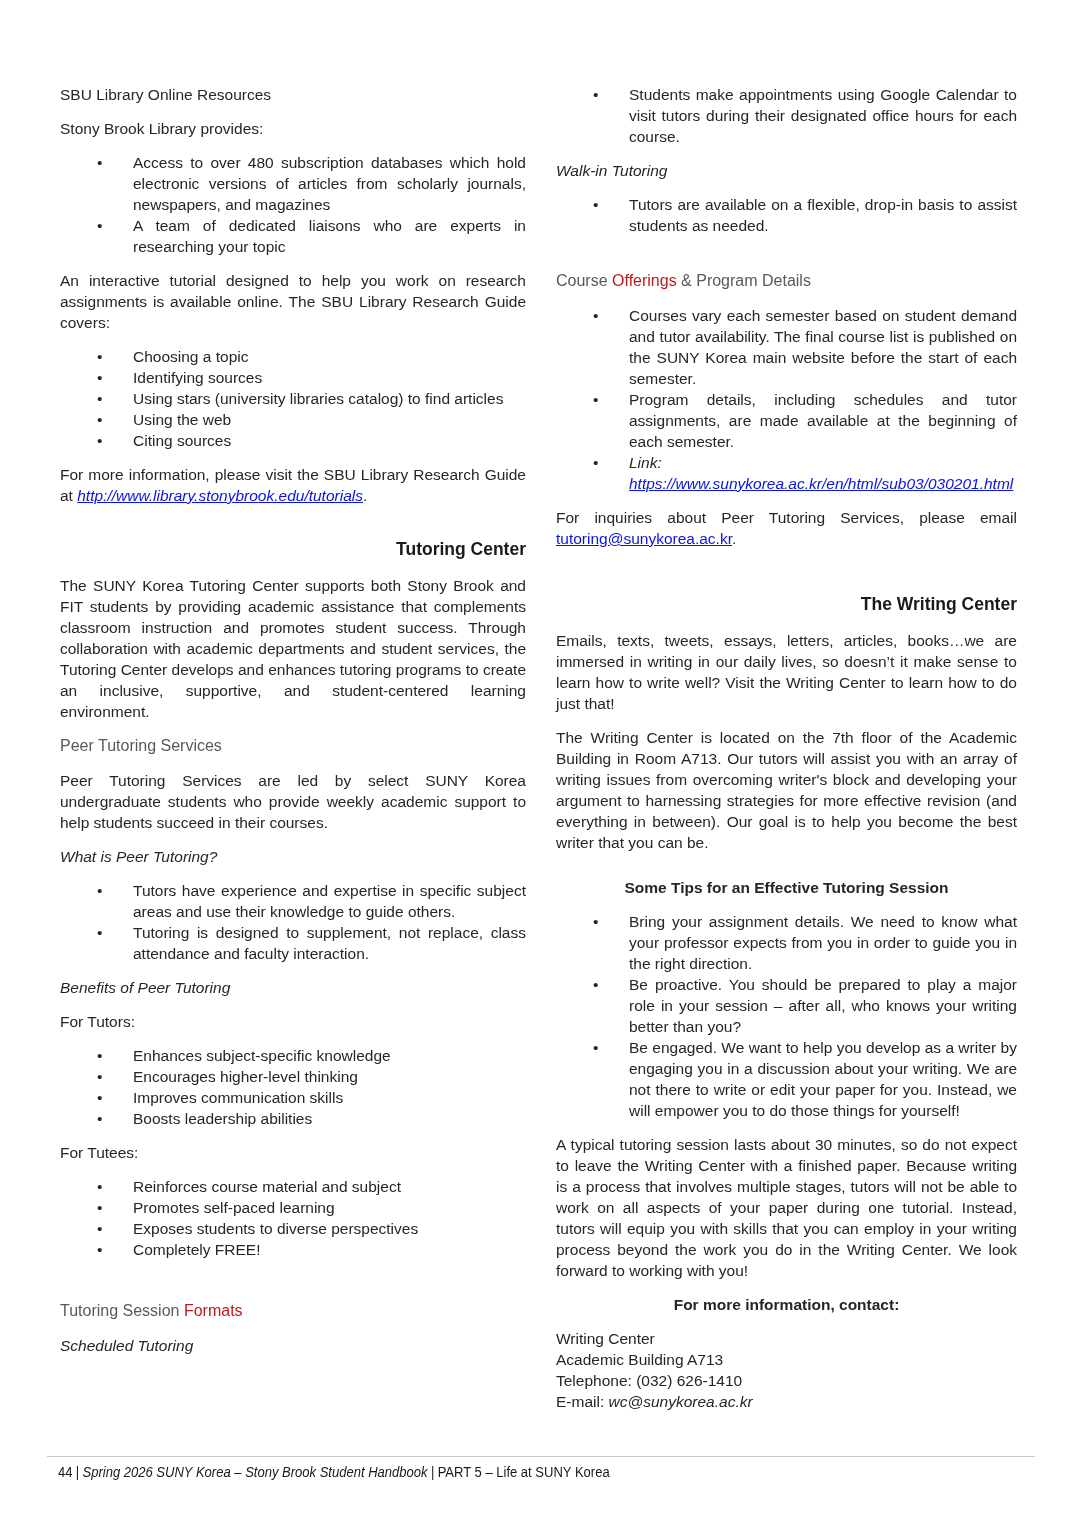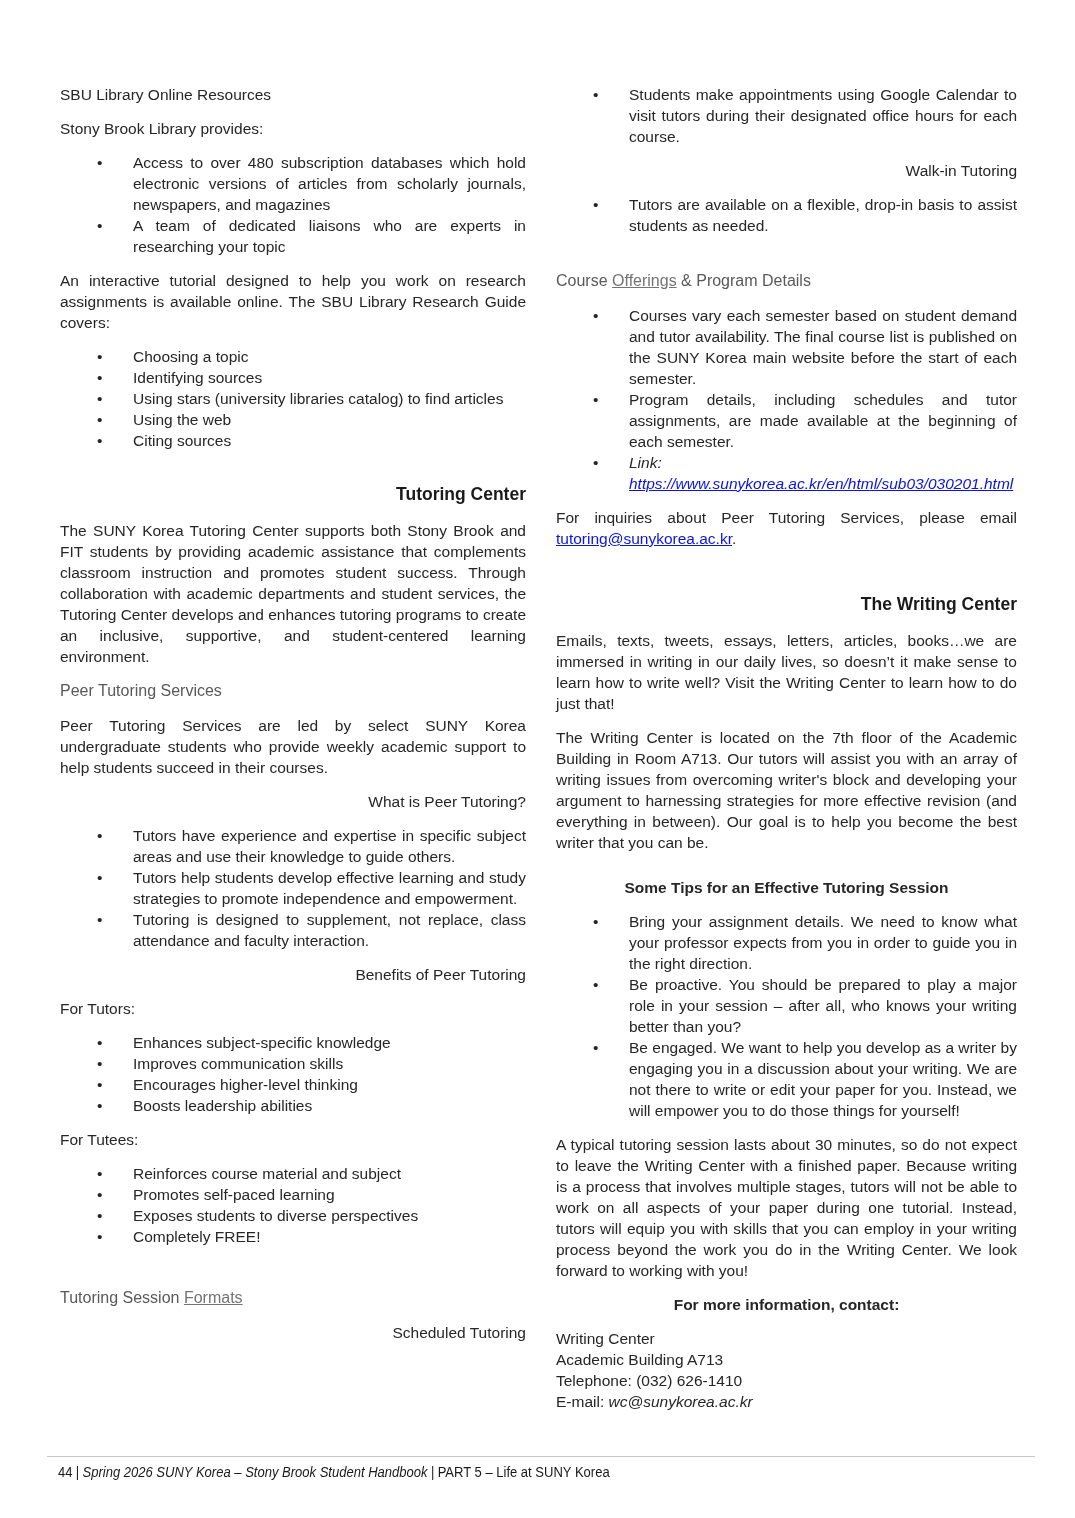--- a/index.html
+++ b/index.html
@@ -17,23 +17,23 @@
   .col-right { width:461px; }
 
   p { margin:0 0 13px 0; }
   ul { list-style:none; margin:0 0 13px 0; padding:0; }
   li { position:relative; padding-left:73px; text-align:justify; }
   li::before { content:"\2022"; position:absolute; left:37px; top:0; }
 
   .h-section { font-size:17.5px; line-height:23px; font-weight:bold; color:#1a1a1a;
                margin:32px 0 14px 0; text-align:right; }
   .h-gray { color:#595959; font-size:16px; margin:6px 0 14px 0; text-align:left; }
-  .h-gray .black { color:#737373;text-decoration:underline; }
+  .h-gray .black { color:#b91c1c; }
   .h-gray-top { margin-top:40px; }
-  .h-italic { text-align:right; }
+  .h-italic { font-style:italic; text-align:left; }
   .h-bold { font-weight:bold; text-align:center; }
   .mt-lg { margin-top:34px; }
   .mt-md { margin-top:24px; }
 
   a.link, .link { color:#0b14e0; text-decoration:underline; cursor:pointer; }
   .italic { font-style:italic; }
   .breakall { word-break:break-all; }
 
   .contact-block div { line-height:21px; }
 
@@ -57,37 +57,39 @@
         <li>A team of dedicated liaisons who are experts in researching your topic</li>
       </ul>
       <p>An interactive tutorial designed to help you work on research assignments is available online. The SBU Library Research Guide covers:</p>
       <ul>
         <li>Choosing a topic</li>
         <li>Identifying sources</li>
         <li>Using stars (university libraries catalog) to find articles</li>
         <li>Using the web</li>
         <li>Citing sources</li>
       </ul>
+      <p>
+        <span>For more information, please visit the SBU Library Research Guide at </span><a class="link italic">http://www.library.stonybrook.edu/tutorials</a><span>.</span>
+      </p>
 
       <p class="h-section">Tutoring Center</p>
       <p>The SUNY Korea Tutoring Center supports both Stony Brook and FIT students by providing academic assistance that complements classroom instruction and promotes student success. Through collaboration with academic departments and student services, the Tutoring Center develops and enhances tutoring programs to create an inclusive, supportive, and student-centered learning environment.</p>
       <p class="h-gray">Peer Tutoring Services</p>
       <p>Peer Tutoring Services are led by select SUNY Korea undergraduate students who provide weekly academic support to help students succeed in their courses.</p>
       <p class="h-italic">What is Peer Tutoring?</p>
       <ul>
         <li>Tutors have experience and expertise in specific subject areas and use their knowledge to guide others.</li>
-        <li>Tutors help students develop effective learning and study strategies to promote independence and empowerment.</li>
         <li>Tutoring is designed to supplement, not replace, class attendance and faculty interaction.</li>
       </ul>
       <p class="h-italic">Benefits of Peer Tutoring</p>
       <p>For Tutors:</p>
       <ul>
         <li>Enhances subject-specific knowledge</li>
+        <li>Encourages higher-level thinking</li>
         <li>Improves communication skills</li>
-        <li>Encourages higher-level thinking</li>
         <li>Boosts leadership abilities</li>
       </ul>
       <p>For Tutees:</p>
       <ul>
         <li>Reinforces course material and subject</li>
         <li>Promotes self-paced learning</li>
         <li>Exposes students to diverse perspectives</li>
         <li>Completely FREE!</li>
       </ul>
       <p class="h-gray h-gray-top">

